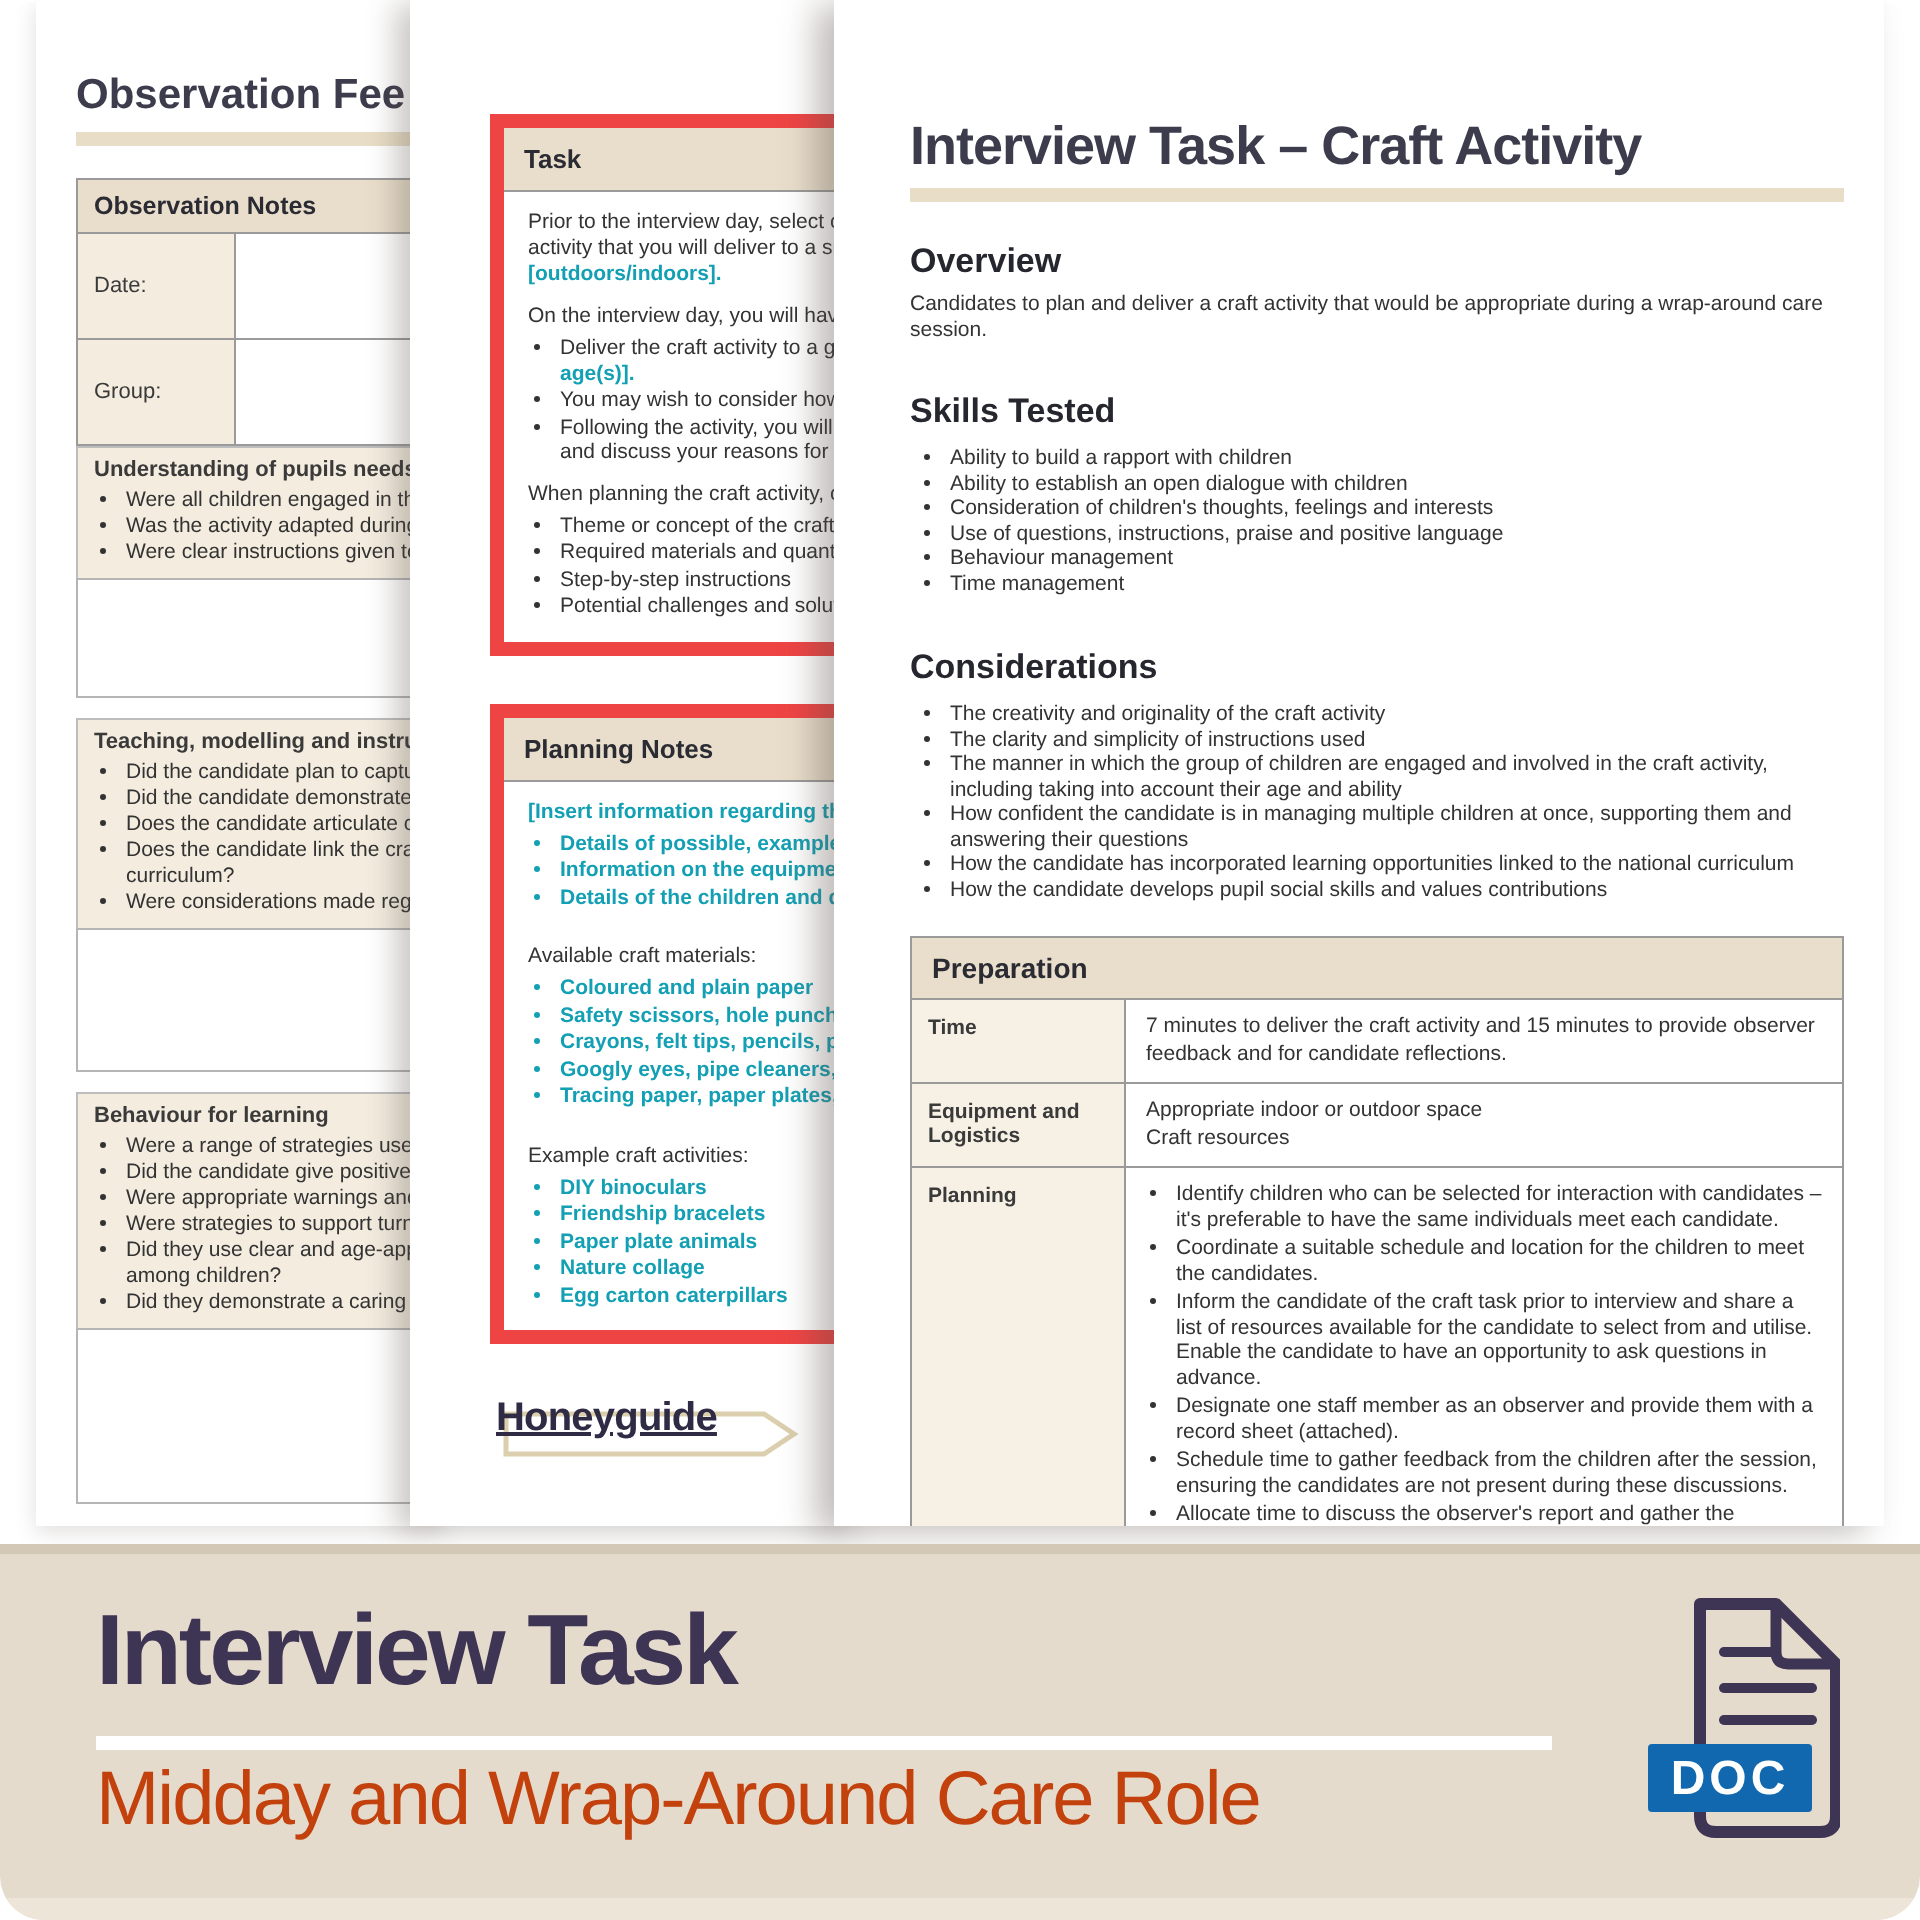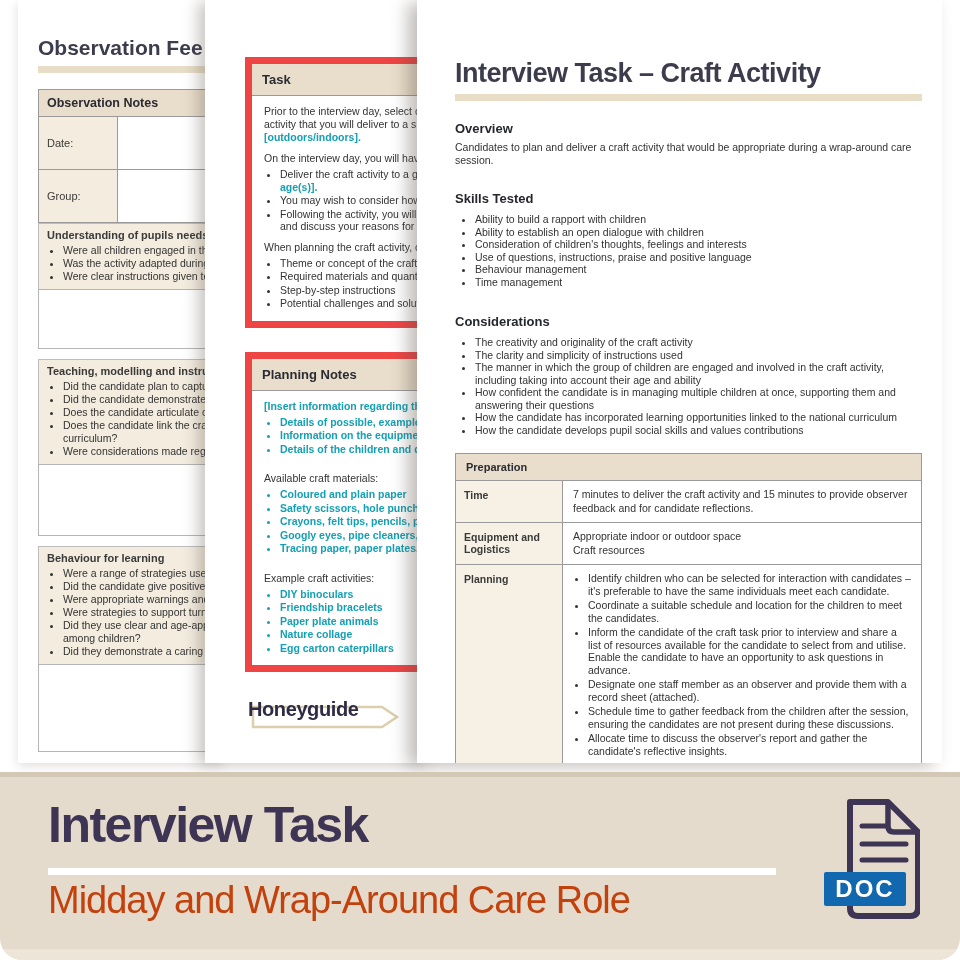--- a/index.html
+++ b/index.html
@@ -41,39 +41,39 @@
   .tbox-head{background:#e9decb;border-bottom:1px solid #9a9a9a;font-weight:bold;
              font-size:13px;color:#2b2b33;padding:8px 10px;}
   .tbox-body{padding:9px 4px 10px 12px;font-size:10.5px;line-height:13px;color:#333;}
   .ln{margin:0;}
   .mt8{margin-top:8px;}
   .m-list{margin:3px 0 0;padding-left:16px;}
   .m-list li{margin:0 0 1px;line-height:12.5px;}
   .tbox2{margin-top:24px;} .spacer16{height:16px;}
 
   
-  .sec-head{font-size:13px;font-weight:bold;color:#26262e;margin:0;}
+  .sec-head{font-size:17px;font-weight:bold;color:#26262e;margin:0;}
   .ov-head{margin-top:20px;}
   .body-p{font-size:10.5px;line-height:13px;color:#333;margin:5px 0 0;}
   .sk-head{margin-top:24px;}
   .r-list{margin:7px 0 0;padding-left:20px;font-size:10.5px;line-height:12.5px;color:#333;}
   .r-list li{margin:0;}
   .co-head{margin-top:26px;}
   .prep-table{border-collapse:collapse;width:467px;margin-top:17px;font-size:10.5px;color:#333;}
   .prep-table td{border:1px solid #9a9a9a;vertical-align:top;}
-  .prep-thead{background:#e9decb;font-weight:bold;font-size:11px;color:#2b2b33;padding:7px 10px;}
+  .prep-thead{background:#e9decb;font-weight:bold;font-size:14px;color:#2b2b33;padding:7px 10px;}
   .prep-label{background:#f7f1e5;font-weight:bold;color:#3a3a3a;padding:8px 8px;width:90px;font-size:10.5px;}
   .prep-val{background:#fff;padding:7px 10px;line-height:13.5px;}
   .p-list{margin:0;padding-left:15px;}
   .p-list li{margin:0 0 2px;line-height:12.5px;}
 
   
   .hg-logo{position:relative;width:160px;height:34px;margin-top:18px;}
   .hg-arrow{position:absolute;left:3px;top:7px;}
-  .hg-text{position:absolute;left:0;top:0;font-size:20px;font-weight:bold;color:#2f2b45;letter-spacing:-.4px;}
+  .hg-text{position:absolute;left:0;top:0;font-size:20px;font-weight:bold;color:#2f2b45;letter-spacing:-.4px;text-decoration:underline;}
   .lg-left{margin-left:0;margin-top:20px;}
   .lg-mid{margin-left:3px;margin-top:26px;}
 
   
   .banner{position:absolute;left:0;top:772px;width:960px;height:188px;background:#e5dbcc;z-index:5;}
   .banner::before{content:"";position:absolute;left:0;top:0;width:960px;height:5px;background:#d3c7b5;}
   .banner::after{content:"";position:absolute;left:0;bottom:0;width:960px;height:11px;background:#ede5d8;}
   .banner-title{position:absolute;left:48px;top:24px;font-size:50px;font-weight:bold;
                 color:#3e3453;letter-spacing:-1.5px;font-family:"Liberation Sans",sans-serif;}
   .banner-rule{position:absolute;left:48px;top:96px;width:728px;height:7px;background:#ffffff;}

